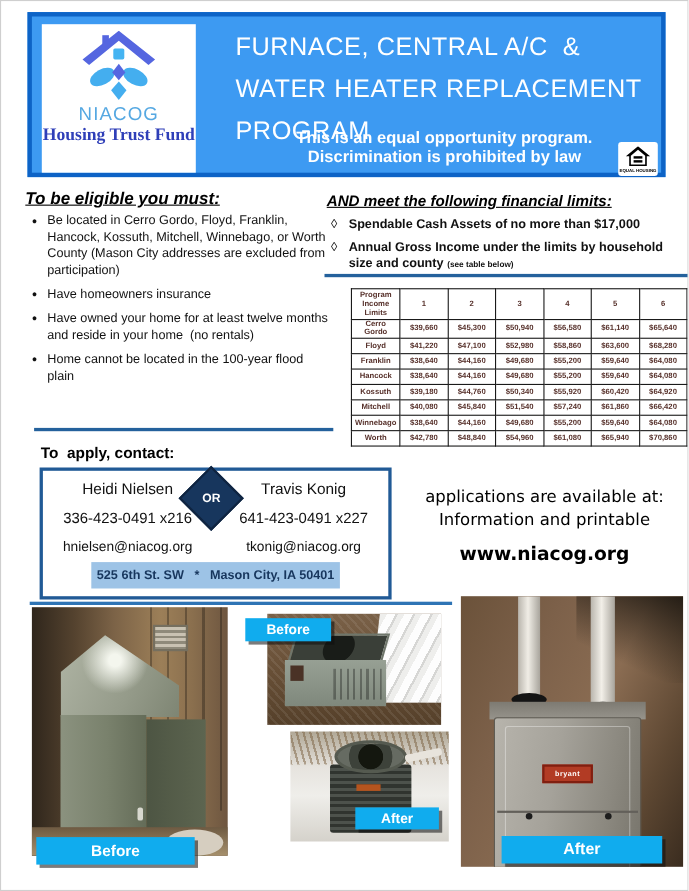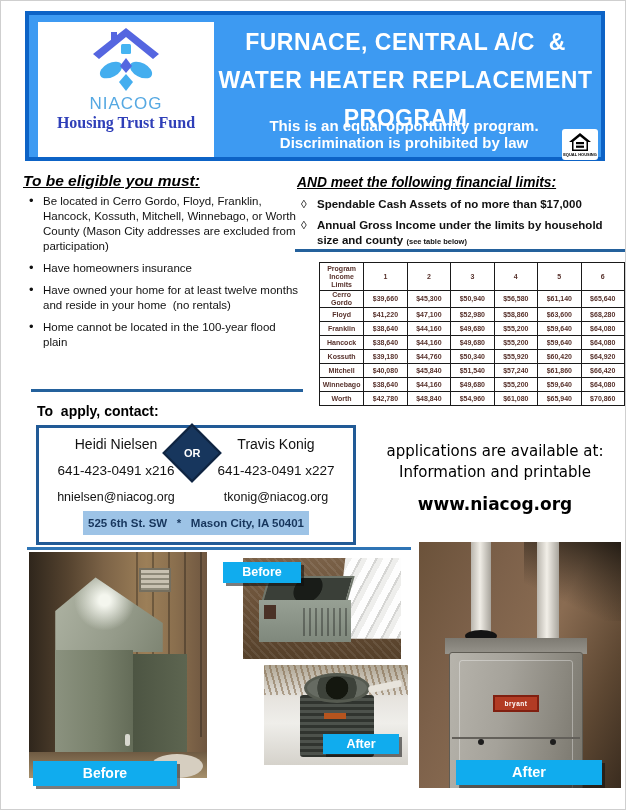--- a/index.html
+++ b/index.html
@@ -2,26 +2,26 @@
 <html><head>
 <meta charset="utf-8">
 <style>
   html,body{margin:0;padding:0;background:#fff;}
   .page{position:relative;width:626px;height:810px;background:#fff;border:1px solid #cfcfcf;
         box-sizing:border-box;overflow:hidden;font-family:"Liberation Sans",sans-serif;color:#111;}
 
   
   .banner{position:absolute;left:24px;top:10px;width:580px;height:150px;background:#3d9af2;
           border:4px solid #0d63c6;box-sizing:border-box;}
-  .logo-box{position:absolute;left:9px;top:7px;width:176px;height:135px;background:#fff;
+  .logo-box{position:absolute;left:9px;top:7px;width:140px;height:135px;background:#fff;
             display:flex;flex-direction:column;align-items:center;justify-content:flex-start;padding-top:6px;box-sizing:border-box;}
   .logo-org{color:#55a8e2;font-size:17px;letter-spacing:1px;margin-top:2px;}
   .logo-fund{font-family:"Liberation Serif",serif;font-weight:700;color:#2f3fb8;font-size:16px;}
-  .title{position:absolute;left:185px;right:4px;top:8px;text-align:center;color:#fff;
-         font-size:23px;line-height:38px;font-weight:700;letter-spacing:.5px;}
+  .title{position:absolute;left:185px;right:4px;top:8px;text-align:left;color:#fff;
+         font-size:23px;line-height:38px;font-weight:400;letter-spacing:.5px;}
   .subtitle{position:absolute;left:195px;bottom:6px;width:360px;text-align:center;color:#fff;
             font-weight:700;font-size:15px;white-space:pre-wrap;}
   .eho{position:absolute;right:3px;bottom:-3px;width:36px;height:31px;background:#fff;border-radius:3px;
        display:flex;flex-direction:column;align-items:center;justify-content:center;}
   .eho-caption{font-size:4px;color:#000;line-height:4px;font-weight:700;}
 
   
   .elig-heading{position:absolute;left:22px;top:171px;font-size:15.5px;font-weight:700;font-style:italic;
                 text-decoration:underline;color:#000;}
   .elig-list{position:absolute;left:24px;top:193px;width:278px;margin:0;padding:0;list-style:none;
@@ -289,21 +289,21 @@
       <td>$65,940</td>
       <td>$70,860</td>
     </tr>
   </tbody>
     </table>
 
   <div class="contact-heading">To  apply, contact:</div>
   <div class="contact-box">
     <div class="person p-left">
       <div class="name">Heidi Nielsen</div>
-      <div class="phone">641-423-0491 x216</div>
+      <div class="phone">336-423-0491 x216</div>
       <div class="email">hnielsen@niacog.org</div>
     </div>
     <div class="or-diamond">
         <span>OR</span>
       </div>
     <div class="person p-right">
       <div class="name">Travis Konig</div>
       <div class="phone">641-423-0491 x227</div>
       <div class="email">tkonig@niacog.org</div>
     </div>

